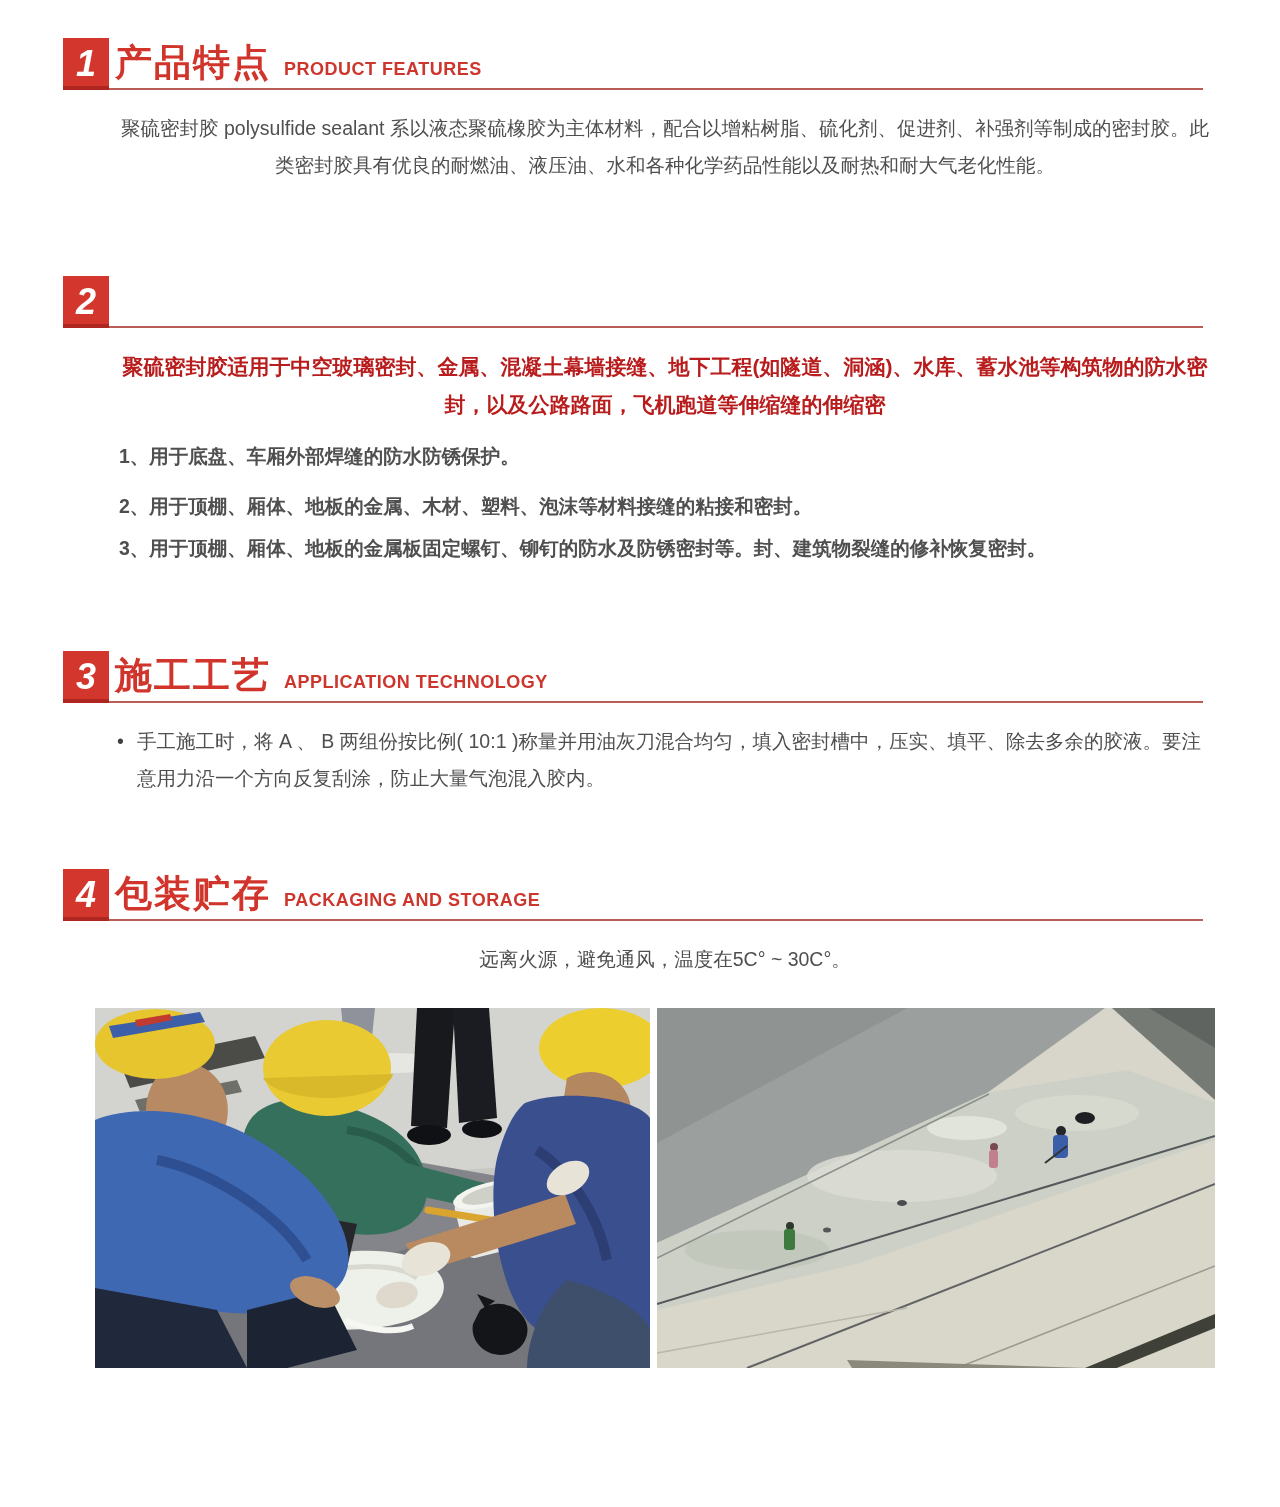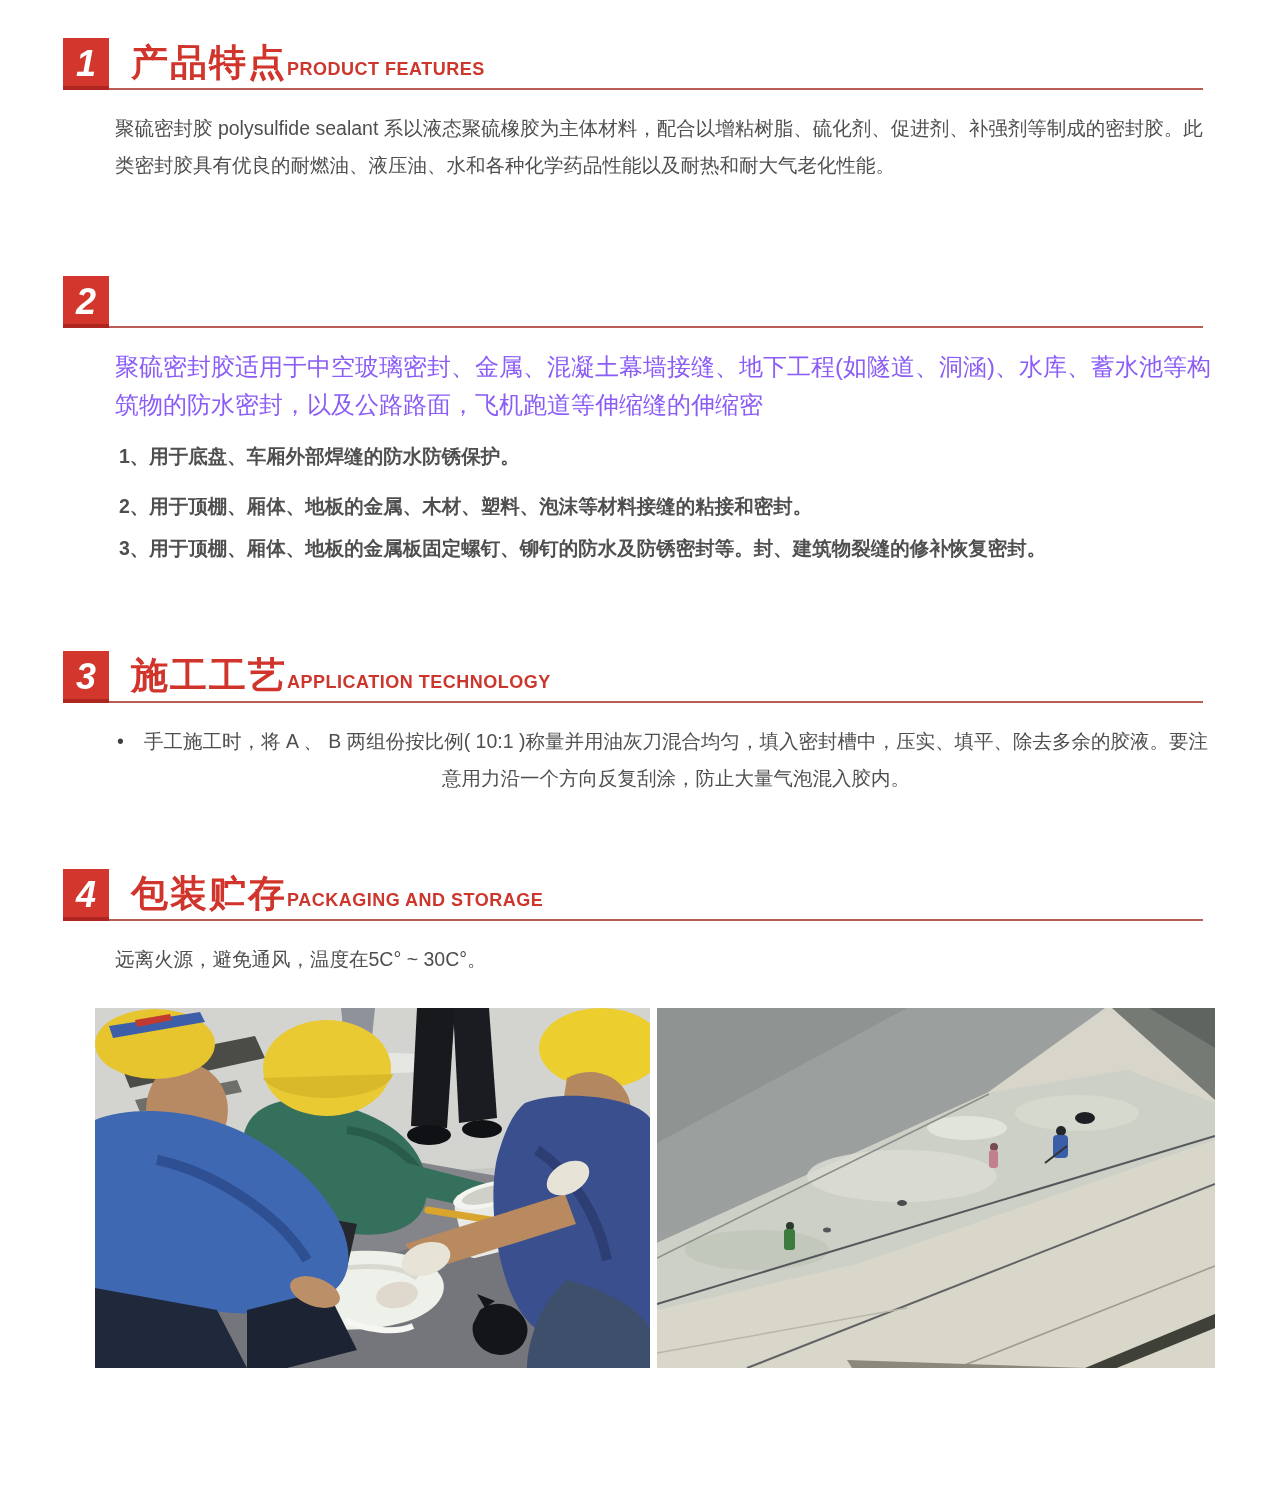--- a/index.html
+++ b/index.html
@@ -10,32 +10,32 @@
   }
   
   .sec-header{position:relative;height:56px;}
   .sec-rule{position:absolute;left:2px;right:12px;bottom:4px;height:2px;background:#b85d57;}
   .num-box{
     position:absolute;left:0;top:0;width:46px;height:52px;
     background:#d2362c;color:#ffffff;font-size:36px;font-weight:bold;font-style:italic;
     display:flex;align-items:center;justify-content:center;
     box-shadow:inset 0 -4px 0 rgba(130,20,15,.45);
   }
-  .titles{position:absolute;left:68px;bottom:6px;display:flex;align-items:baseline;white-space:nowrap;}
+  .titles{position:absolute;left:52px;bottom:6px;display:flex;align-items:baseline;gap:13px;white-space:nowrap;}
   .title-zh{font-size:37px;font-weight:bold;color:#d0342b;letter-spacing:2px;}
   .title-en{font-size:18px;font-weight:bold;color:#cd362d;letter-spacing:.5px;}
   
   .sec-body{margin:16px 0 0 52px;color:#4f4f4f;font-size:19.5px;line-height:37px;}
-  .sec-body p{margin:0;}
-  .lead{color:#8b5cf6;font-weight:normal;font-size:24px;line-height:38px;margin-bottom:14px !important;}
+  .sec-body p{margin:0;text-align:center;}
+  .lead{color:#b91c1c;font-weight:bold;font-size:21px;line-height:38px;margin-bottom:14px !important;}
   ol.plain{list-style:none;margin:4px;padding:0;font-weight:bold;}
   ol.plain li{margin:0 0 5px 0;}
   ol.plain li.gap{margin-bottom:13px;}
   ul.bullets{list-style:none;margin:0;padding:0;}
-  ul.bullets li{position:relative;padding-left:22px;margin:0 0 6px 0;text-align:center;}
+  ul.bullets li{position:relative;padding-left:22px;margin:0 0 6px 0;}
   ul.bullets li::before{content:"\2022";position:absolute;left:2px;top:0;color:#3f3f3f;}
   
   .sec-1{margin-bottom:92px;}
   .sec-2{margin-bottom:84px;}
   .sec-3{margin-bottom:72px;}
   .sec-4{margin-bottom:0;}
   
   .photos{display:flex;gap:7px;margin:30px 0 0 32px;}
   .photo{display:block;}
 </style>

